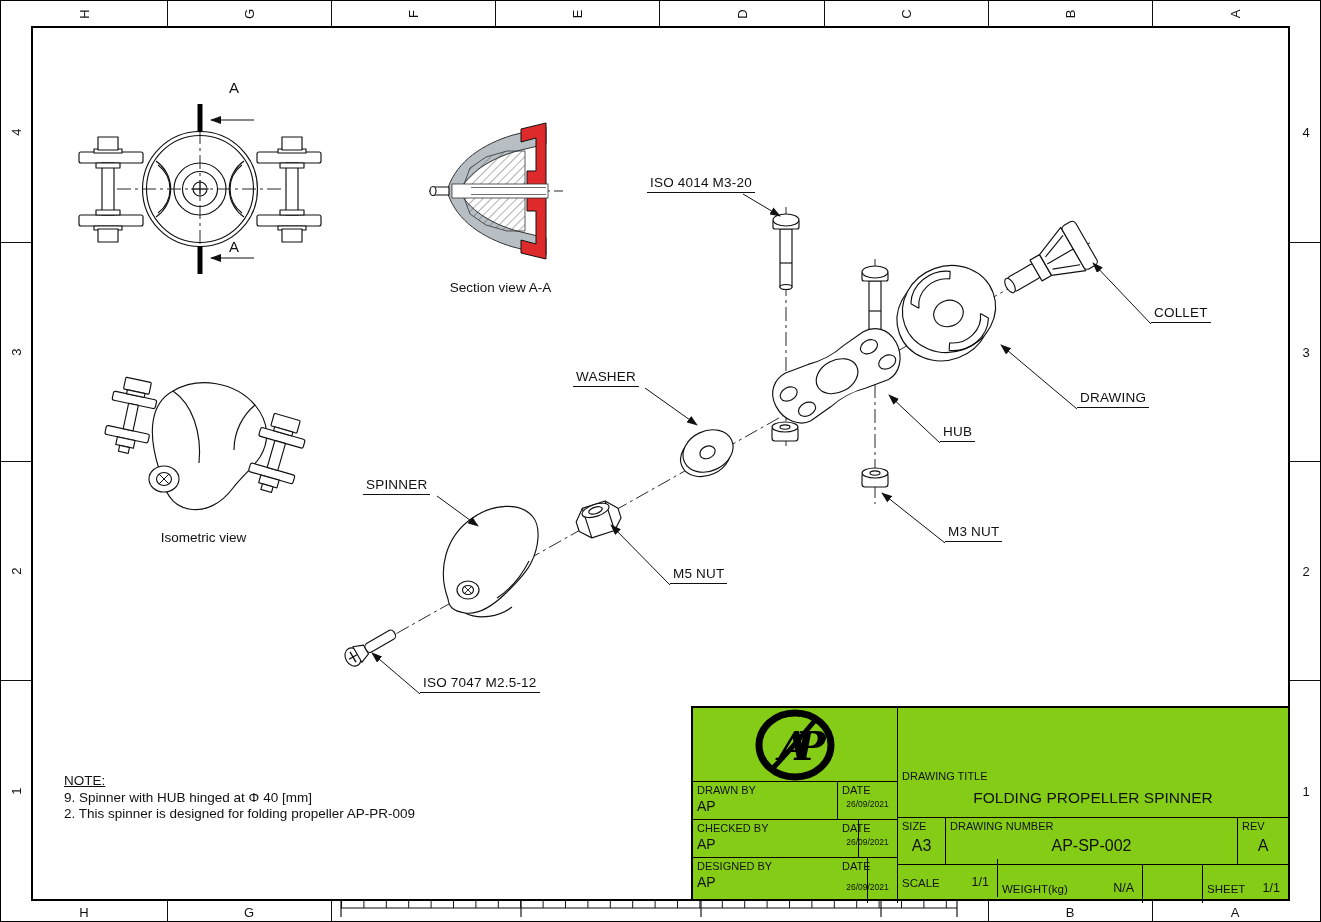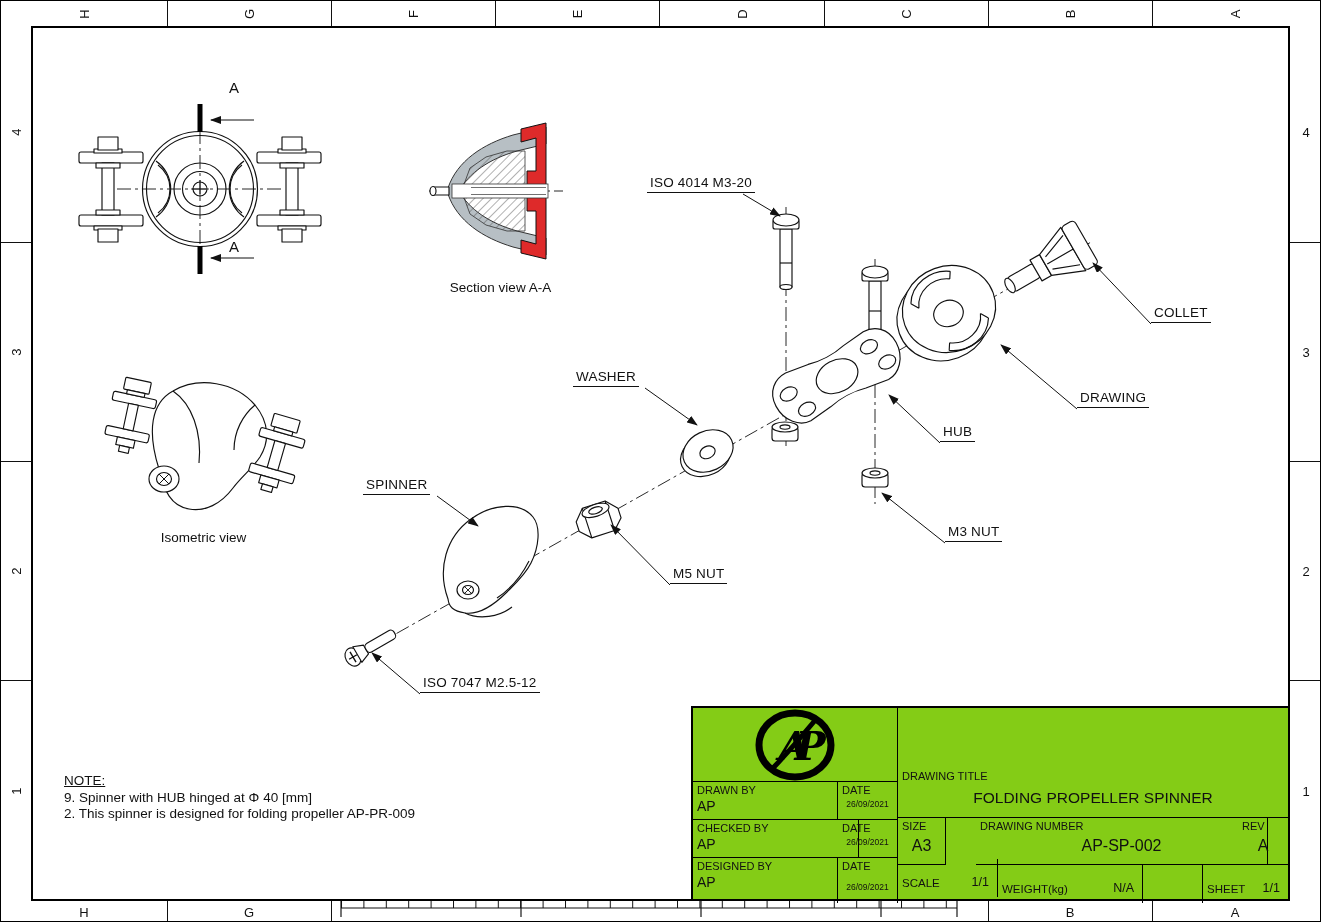--- a/index.html
+++ b/index.html
@@ -337,40 +337,40 @@
 
     <div class="cell br bb" style="left:0;top:112px;width:166px;height:38px;">
       <div class="cl-label">CHECKED BY</div>
       <div class="cl-value">AP</div>
     </div>
     <div class="cell br bb" style="left:145px;top:112px;width:60px;height:38px;">
       <div class="cl-label">DATE</div>
       <div class="cl-date">26/09/2021</div>
     </div>
 
-    <div class="cell br" style="left:0;top:150px;width:145px;height:45px;">
+    <div class="cell br" style="left:0;top:150px;width:175px;height:45px;">
       <div class="cl-label">DESIGNED BY</div>
       <div class="cl-value">AP</div>
     </div>
     <div class="cell br" style="left:145px;top:150px;width:60px;height:45px;">
       <div class="cl-label">DATE</div>
       <div class="cl-date" style="padding-top:10px;">26/09/2021</div>
     </div>
 
 
     <div class="cell bb" style="left:205px;top:60px;width:390px;height:50px;">
       <div class="cl-label">DRAWING TITLE</div>
       <div class="titleval">FOLDING PROPELLER SPINNER</div>
     </div>
 
     <div class="cell br bb" style="left:205px;top:110px;width:48px;height:47px;">
       <div class="cl-label">SIZE</div>
       <div class="bigval">A3</div>
     </div>
-    <div class="cell br bb" style="left:253px;top:110px;width:292px;height:47px;margin-left:30px;">
+    <div class="cell br bb" style="left:253px;top:110px;width:292px;height:47px;">
       <div class="cl-label">DRAWING NUMBER</div>
       <div class="bigval">AP-SP-002</div>
     </div>
     <div class="cell bb" style="left:545px;top:110px;width:50px;height:47px;">
       <div class="cl-label">REV</div>
       <div class="bigval">A</div>
     </div>
 
     <div class="cell br kv" style="left:205px;top:151px;width:100px;height:38px;">
       <span class="k">SCALE</span>

